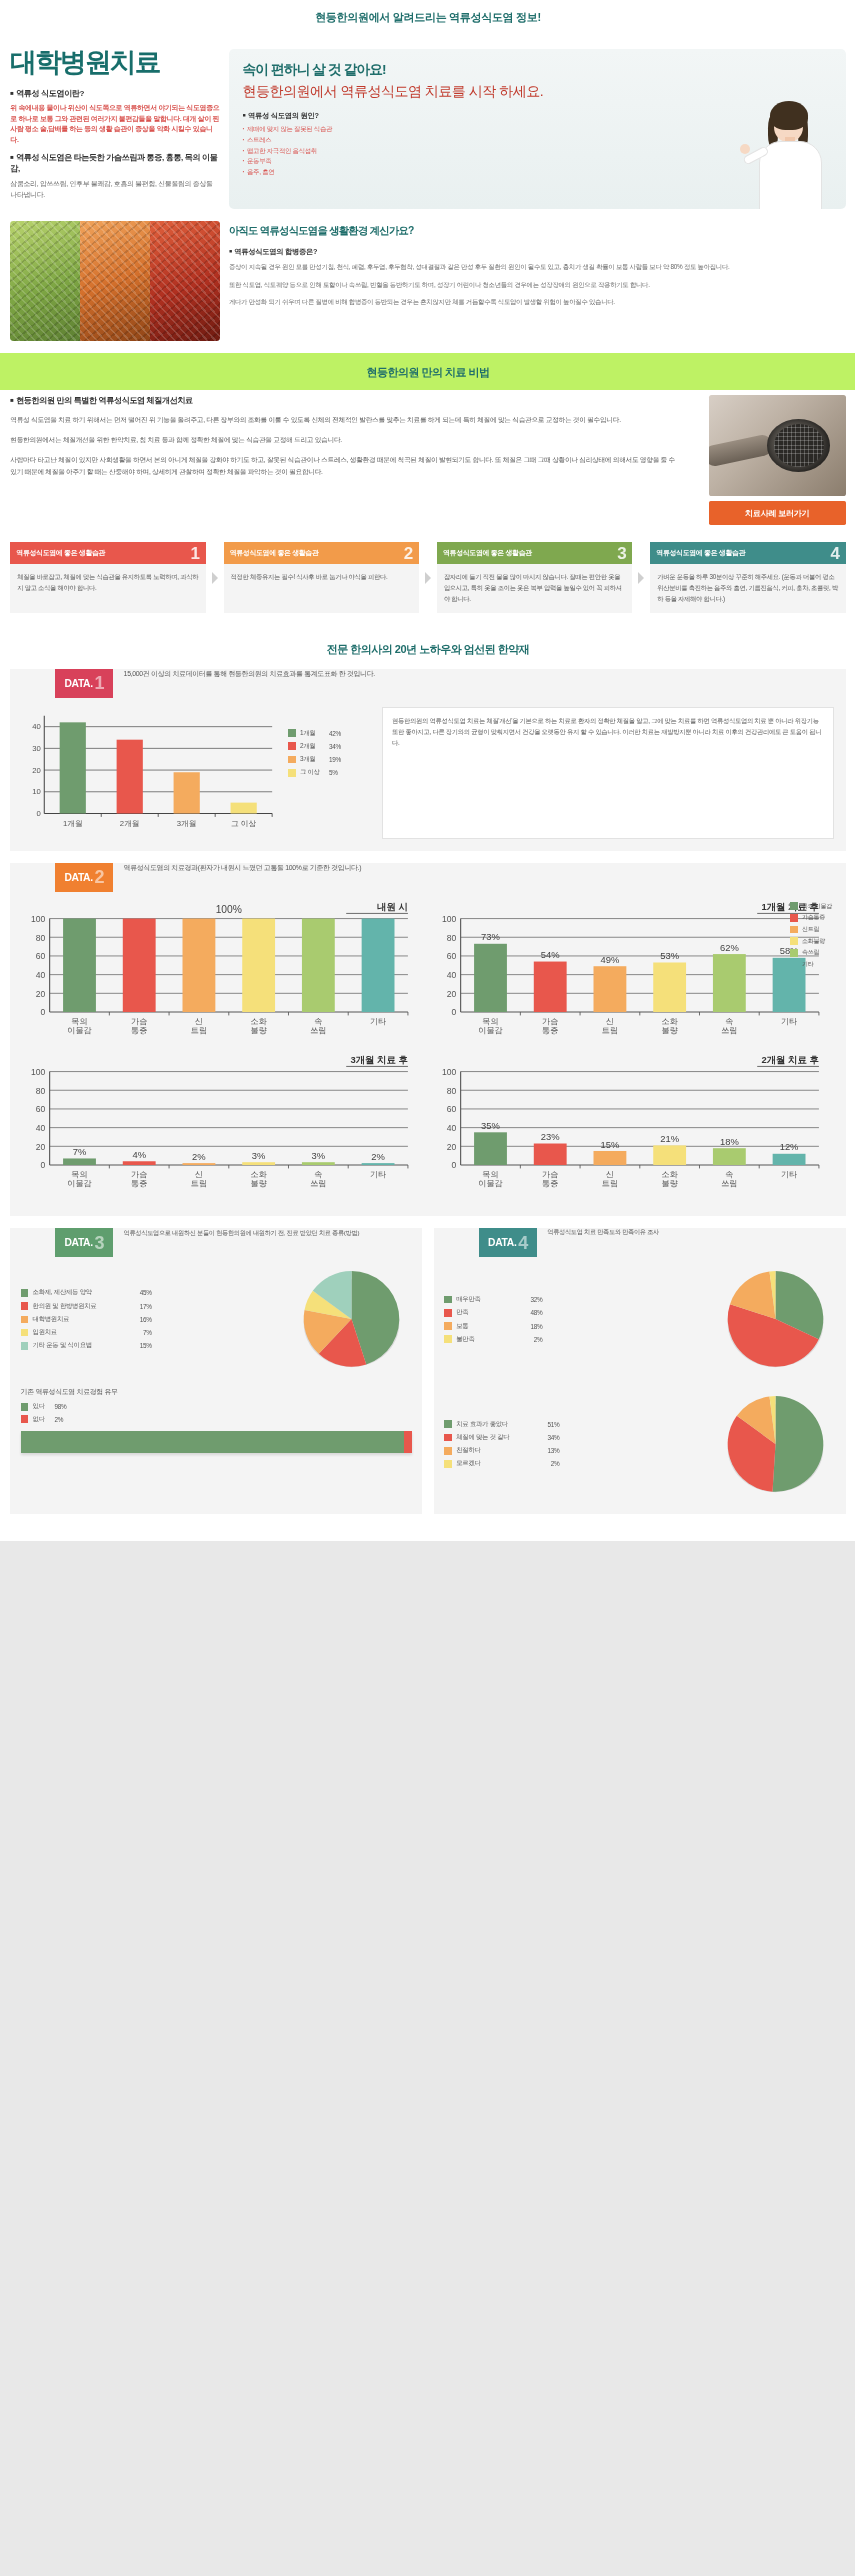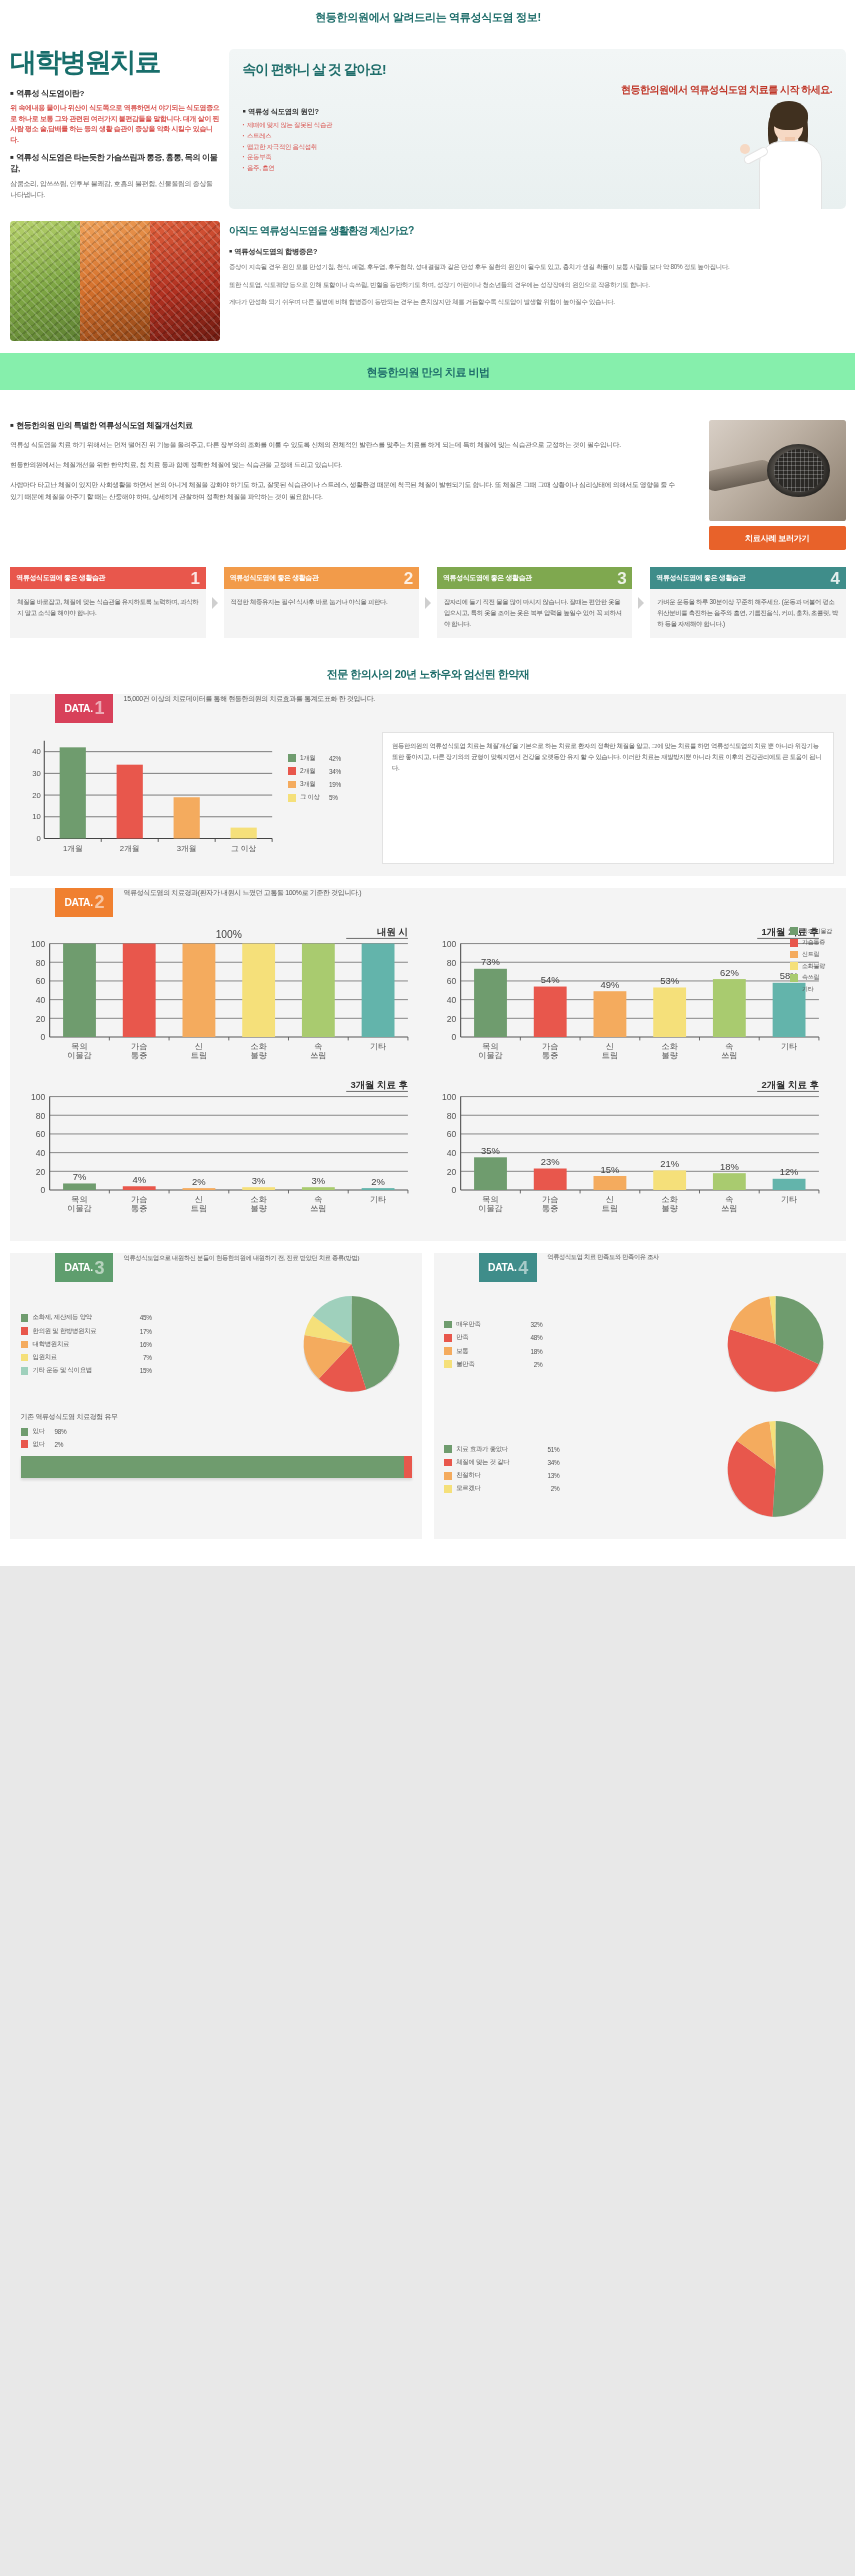--- a/index.html
+++ b/index.html
@@ -76,26 +76,25 @@
     min-height: 111px;
   }
   .intro-right h2 {
     font-size: 13.7px;
     color: #1f6e6b;
     font-weight: bold;
     letter-spacing: -0.9px;
     margin-bottom: 3.4px;
   }
   .intro-right h3 {
-    font-size: 10px;
+    font-size: 14px;
     color: #c0392b;
-    font-weight: bold;
+    font-weight: normal;
     letter-spacing: -0.5px;
     margin-bottom: 10.3px;
-    text-align: right;
   }
   .cause-title {
     font-size: 7.3px; font-weight: bold; color:#333; letter-spacing:-0.3px; margin-bottom:3.4px;
   }
   .cause-title::before { content:"\25A0"; font-size:5.1px; margin-right:2.6px; vertical-align:0.9px;}
   .cause-list { list-style: none; }
   .cause-list li {
     font-size: 6.4px; color: #d9534f; letter-spacing: -0.3px; line-height: 1.65;
   }
   .cause-list li::before { content: "\00B7"; margin-right: 2.6px; font-weight: bold;}
@@ -134,23 +133,23 @@
     font-size: 10.3px; color:#1f6e6b; font-weight:bold; letter-spacing:-0.7px; margin-bottom:8.6px;
   }
   .neglect-sub { font-size:7.3px; font-weight:bold; color:#333; letter-spacing:-0.3px; margin-bottom:5.1px; }
   .neglect-sub::before { content:"\25A0"; font-size:5.1px; margin-right:2.6px; vertical-align:0.9px; }
   .neglect-p { font-size:6.4px; color:#666; line-height:1.7; letter-spacing:-0.3px; margin-bottom:6.9px; }
 
   
   .band-title {
     text-align:center; padding: 12px 0 10.3px 0;
     font-size: 11px; color:#1f6e6b; font-weight:bold; letter-spacing:-0.5px;
-    background:#86efac;
-  }
-  .sec-method { padding: 5.1px 10.3px 13.7px 10.3px; display:flex; gap:27px;margin-top:25px; }
+    background:#bef264;
+  }
+  .sec-method { padding: 5.1px 10.3px 13.7px 10.3px; display:flex; gap:27px; }
   .method-left { flex:1; }
   .method-p { font-size:6.7px; color:#555; line-height:1.75; letter-spacing:-0.3px; margin-bottom:8.6px; }
   .method-right { width: 137px; }
   .device-photo {
     width:137px; height:101px; border-radius:2.6px;
     background: linear-gradient(135deg,#d8cfc6 0%, #bdb1a4 40%, #8b7d6d 100%);
     position:relative; overflow:hidden;
   }
   .device-cone {
     position:absolute; right:15.4px; top:24px; width:63px; height:53px;

